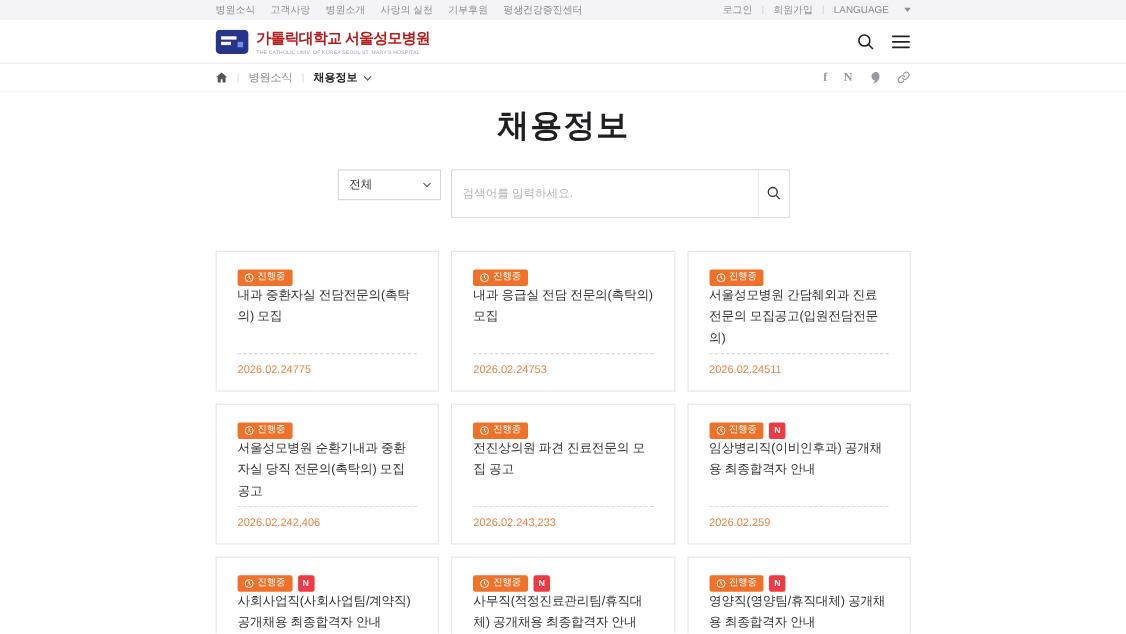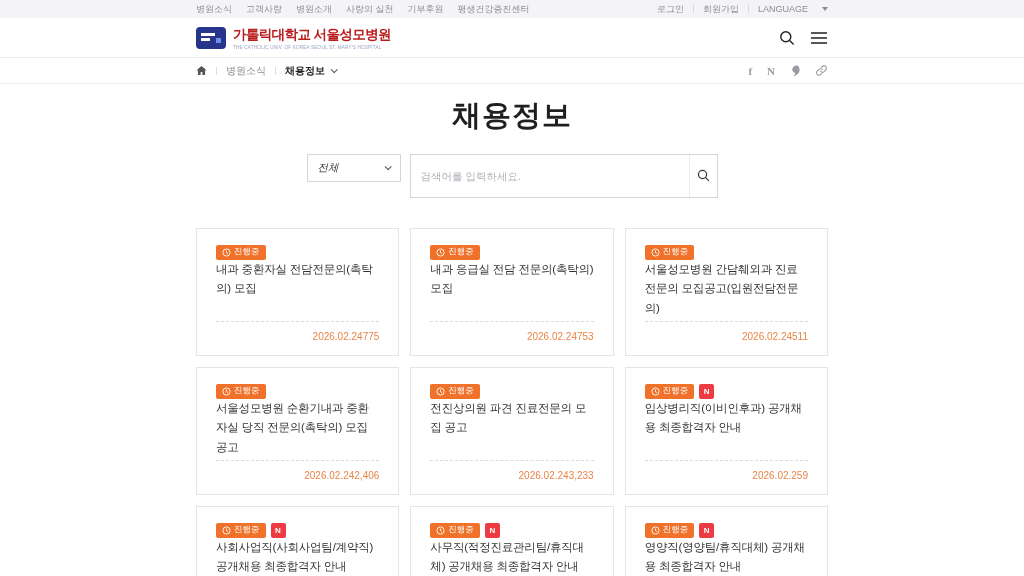--- a/index.html
+++ b/index.html
@@ -40,42 +40,42 @@
   .share { display: flex; align-items: center; gap: 15px; color: #9a9aa2; }
   .share > span { cursor: pointer; display: flex; align-items: center; }
   .share-letter { font-size: 11px; font-weight: bold; font-family: "Liberation Serif", serif; }
 
   
   .page-title { text-align: center; font-size: 29px; font-weight: 600; color: #1f1f22;
     letter-spacing: 1px; margin-top: 14px; line-height: 1.2; }
   .search-row { display: flex; justify-content: center; gap: 9px; margin-top: 21px; }
   .filter-select { width: 94px; height: 28px; border: 1px solid #d5d5db; display: flex;
     align-items: center; justify-content: space-between; padding: 0 10px; font-size: 10.5px;
-    color: #333; cursor: pointer; background: #fff; font-style: italic; }
+    color: #333; cursor: pointer; background: #fff; }
   .search-box { width: 308px; height: 44px; border: 1px solid #d5d5db; display: flex; align-items: stretch; }
   .search-box input { flex: 1; border: none; outline: none; font-size: 10.5px; padding: 0 10px;
     color: #333; font-family: "Liberation Sans", sans-serif; }
   .search-box input::placeholder { color: #b1b1ba; }
   .search-btn { width: 28px; display: flex; align-items: center; justify-content: center;
     background: #fff; border: none; border-left: 1px solid #ececf0; cursor: pointer; }
 
   
   .grid { width: 632px; margin: 30px auto 0; display: grid;
     grid-template-columns: repeat(3, 1fr); gap: 11px; }
   .card { border: 1px solid #e5e5e9; background: #fff; height: 128px; padding: 16px 19px 13px;
     display: flex; flex-direction: column; cursor: pointer; }
   .badges { display: flex; gap: 5px; }
   .badge { background: var(--accent); color: #fff; font-size: 8.5px; height: 15px;
     display: inline-flex; align-items: center; gap: 3px; padding: 0 6px; border-radius: 2px; }
   .badge-new { background: var(--new-red); color: #fff; width: 15px; height: 15px; border-radius: 2px;
     display: flex; align-items: center; justify-content: center; font-size: 8px; font-weight: bold; }
   .card-title { font-size: 11.5px; color: #333; line-height: 1.7;
     letter-spacing: -0.2px; }
   .card-footer { margin-top: auto; border-top: 1px dashed #d9d9de; padding-top: 9px;
-    display: flex; justify-content: flex-end; font-size: 10px; color: var(--date-orange); }
+    display: flex; justify-content: flex-start; font-size: 10px; color: var(--date-orange); }
 </style>
 </head>
 <body>
 
 <div class="topbar">
   <div class="inner">
     <div class="topbar-links">
       <span>병원소식</span>
       <span>고객사랑</span>
       <span>병원소개</span>

